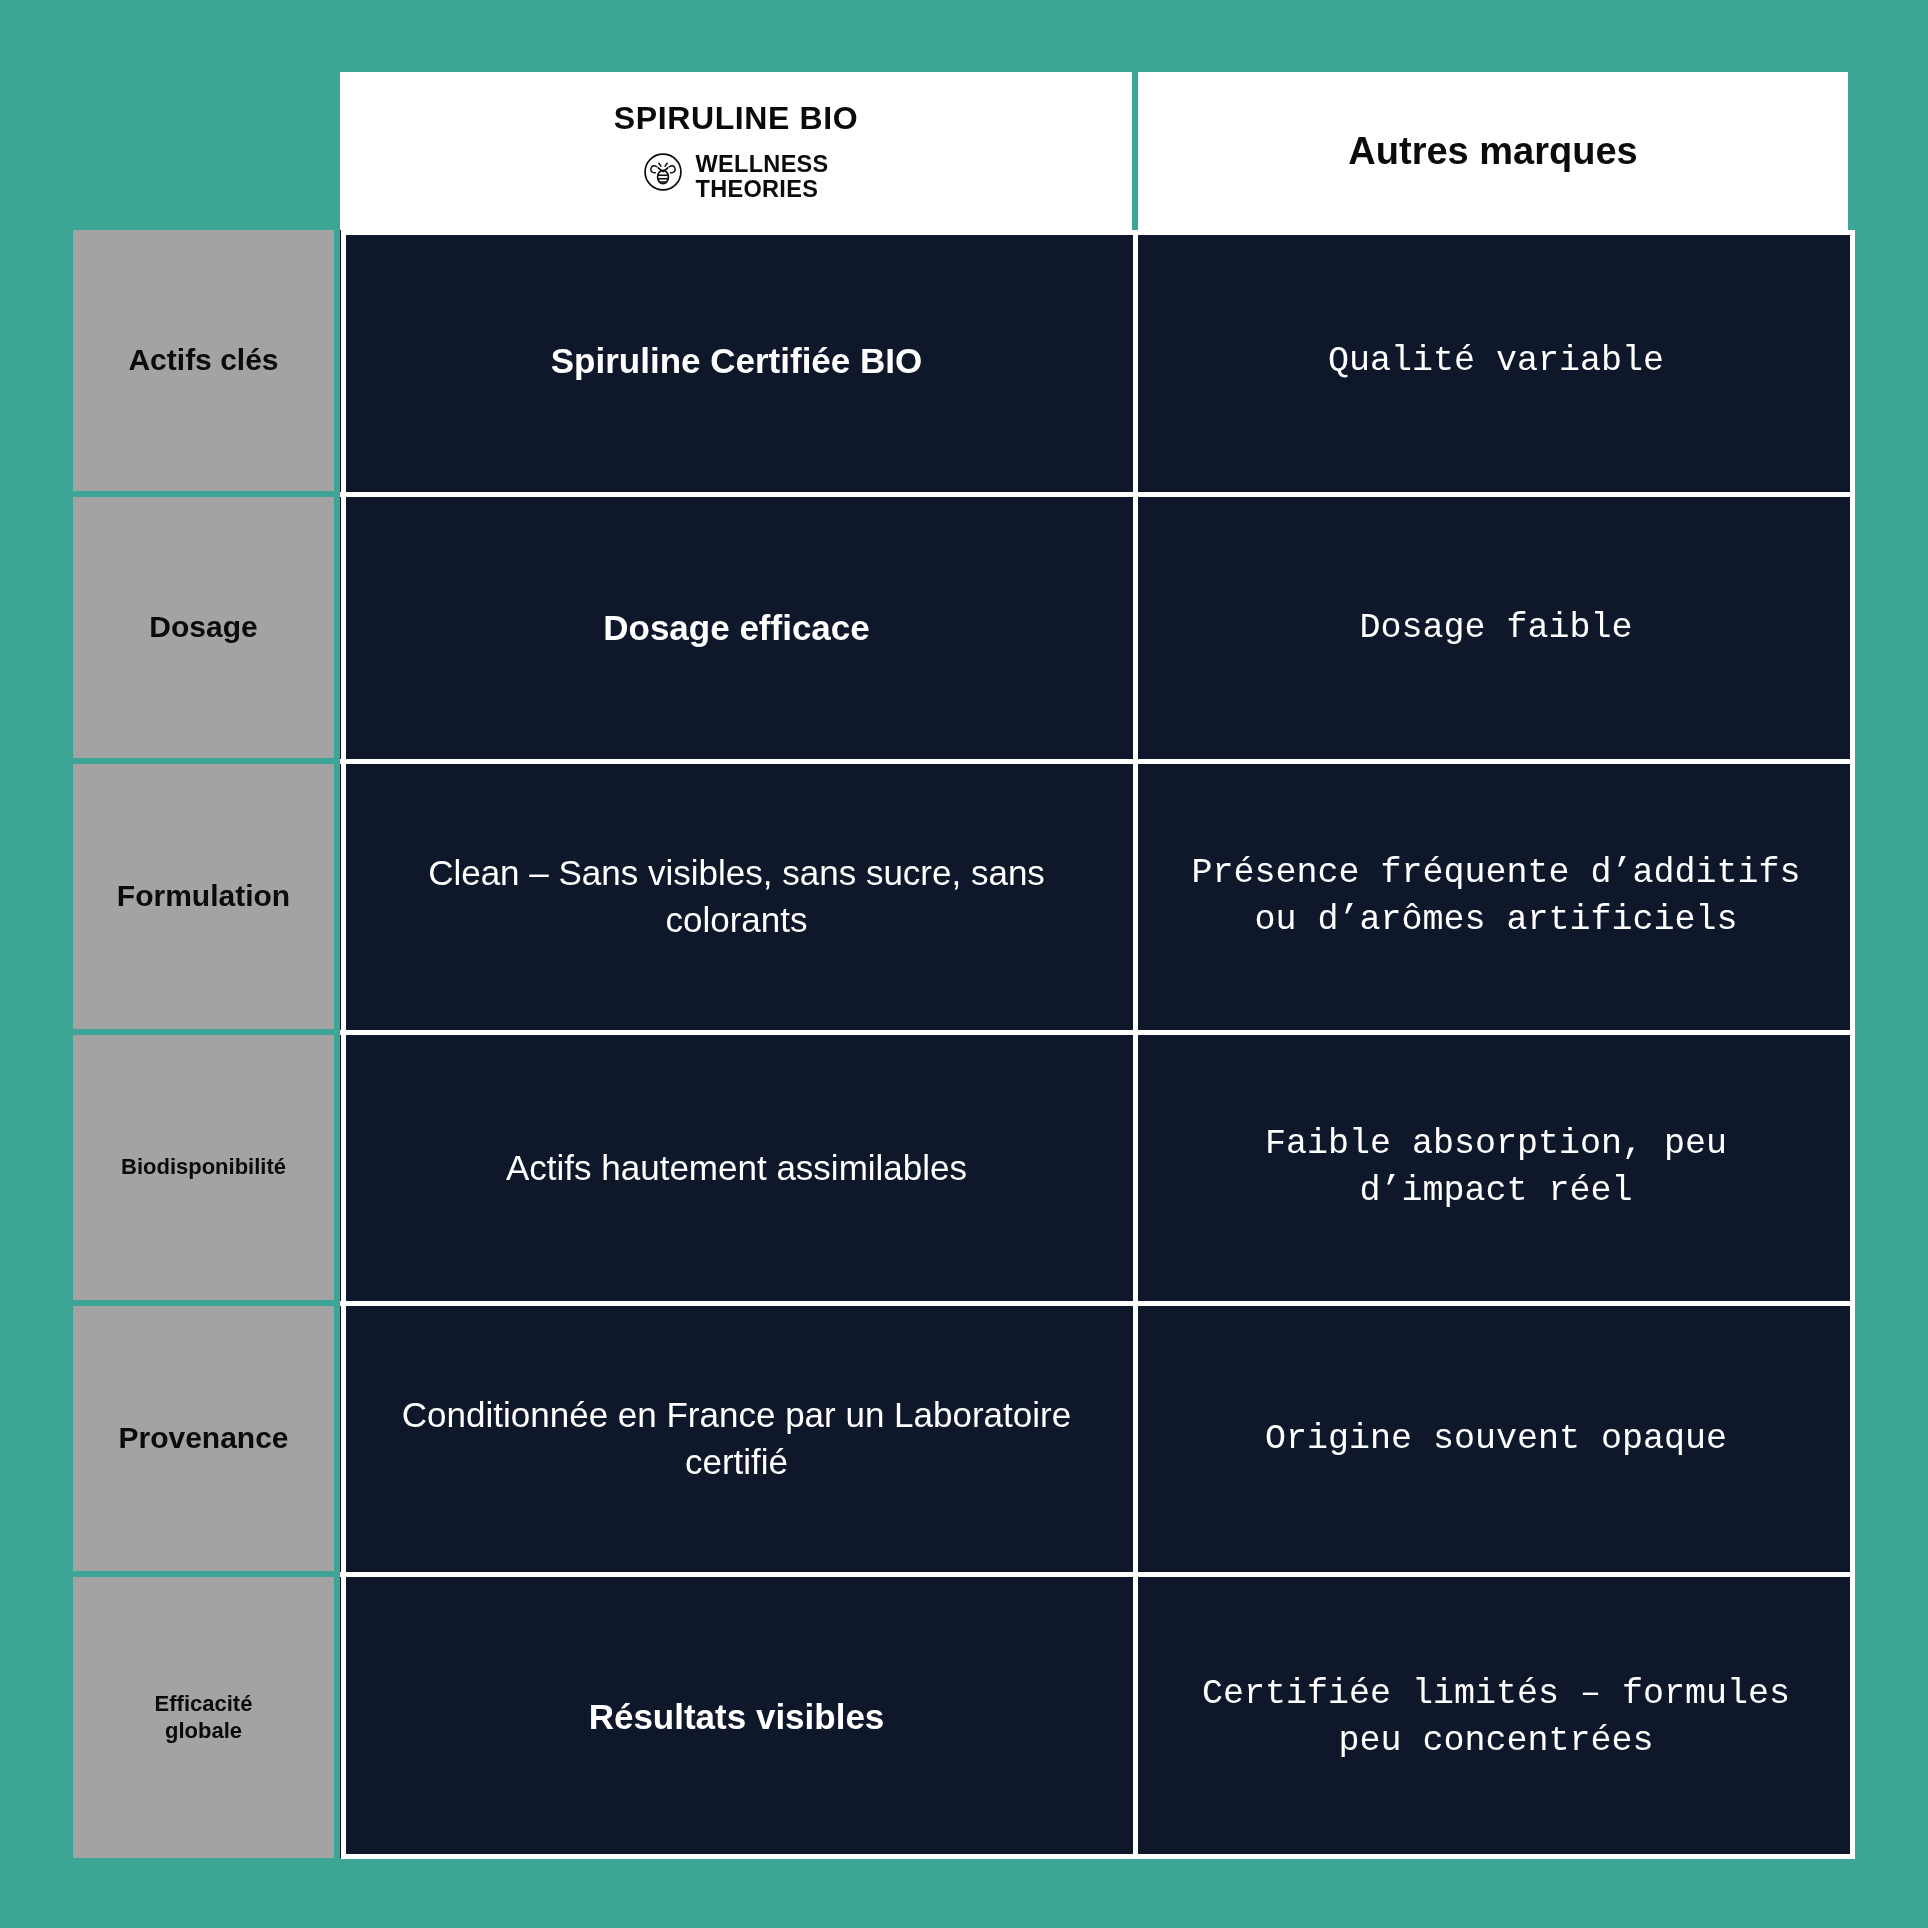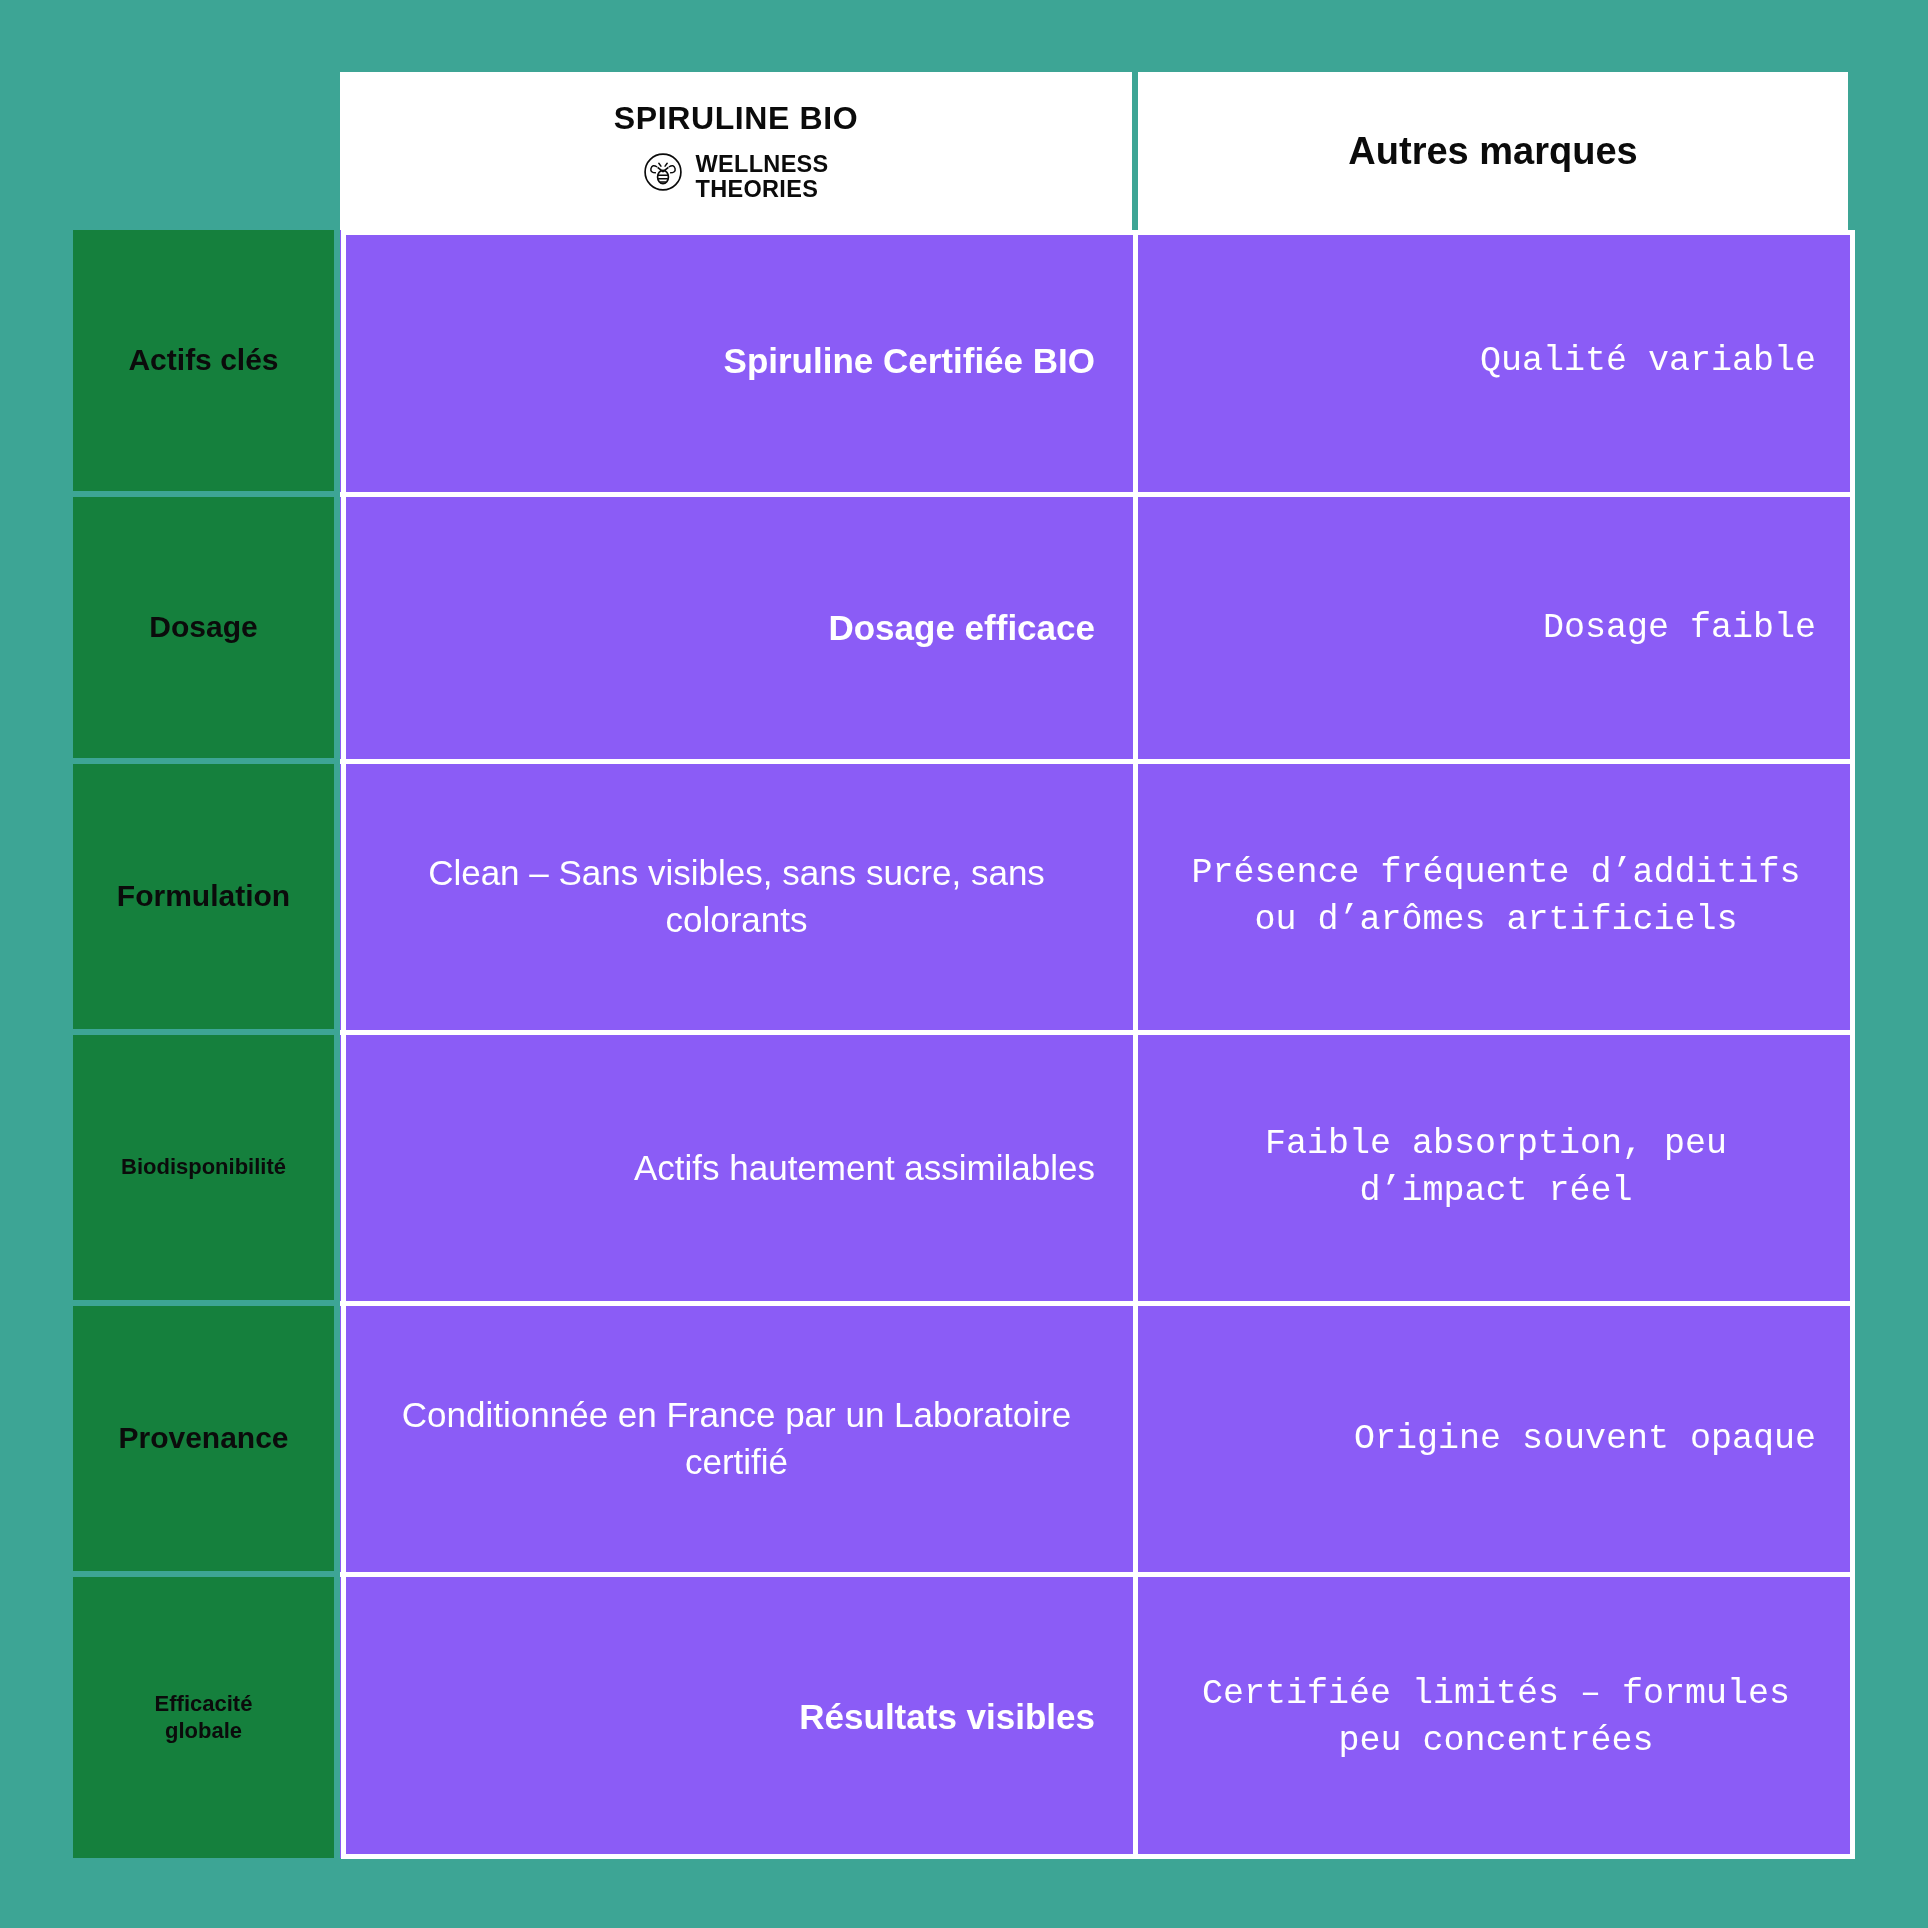--- a/index.html
+++ b/index.html
@@ -80,21 +80,21 @@
     font-weight: 700;
     color: #0B0B0B;
     line-height: 1.06;
     letter-spacing: 0.3px;
     text-align: left;
     white-space: pre-line;
   }
 
   
   .label-cell {
-    background: #15803d;
+    background: #a3a3a3;
     display: flex;
     align-items: center;
     justify-content: center;
     text-align: center;
     border-bottom: 6.6px solid #3DA595;
     border-right: 6.6px solid #3DA595;
     padding: 0 13px;
   }
   .label-cell.last { border-bottom: none; }
 
@@ -102,24 +102,24 @@
     font-size: 30px;
     font-weight: 700;
     color: #0B0B0B;
     line-height: 1.22;
     white-space: pre-line;
   }
   .label-text.small { font-size: 22px; }
 
   
   .val-cell {
-    background: #8b5cf6;
+    background: #0f172a;
     display: flex;
     align-items: center;
-    justify-content: flex-end;
+    justify-content: center;
     text-align: center;
     padding: 0 38px;
     border-bottom: 5.6px solid #FFFFFF;
     border-right: 5.6px solid #FFFFFF;
   }
   .val-cell.lastcol { border-right: none; font-family: Liberation Mono, monospace; }
   .val-cell.lastrow { border-bottom: none; }
 
   .val-text {
     font-size: 35px;

